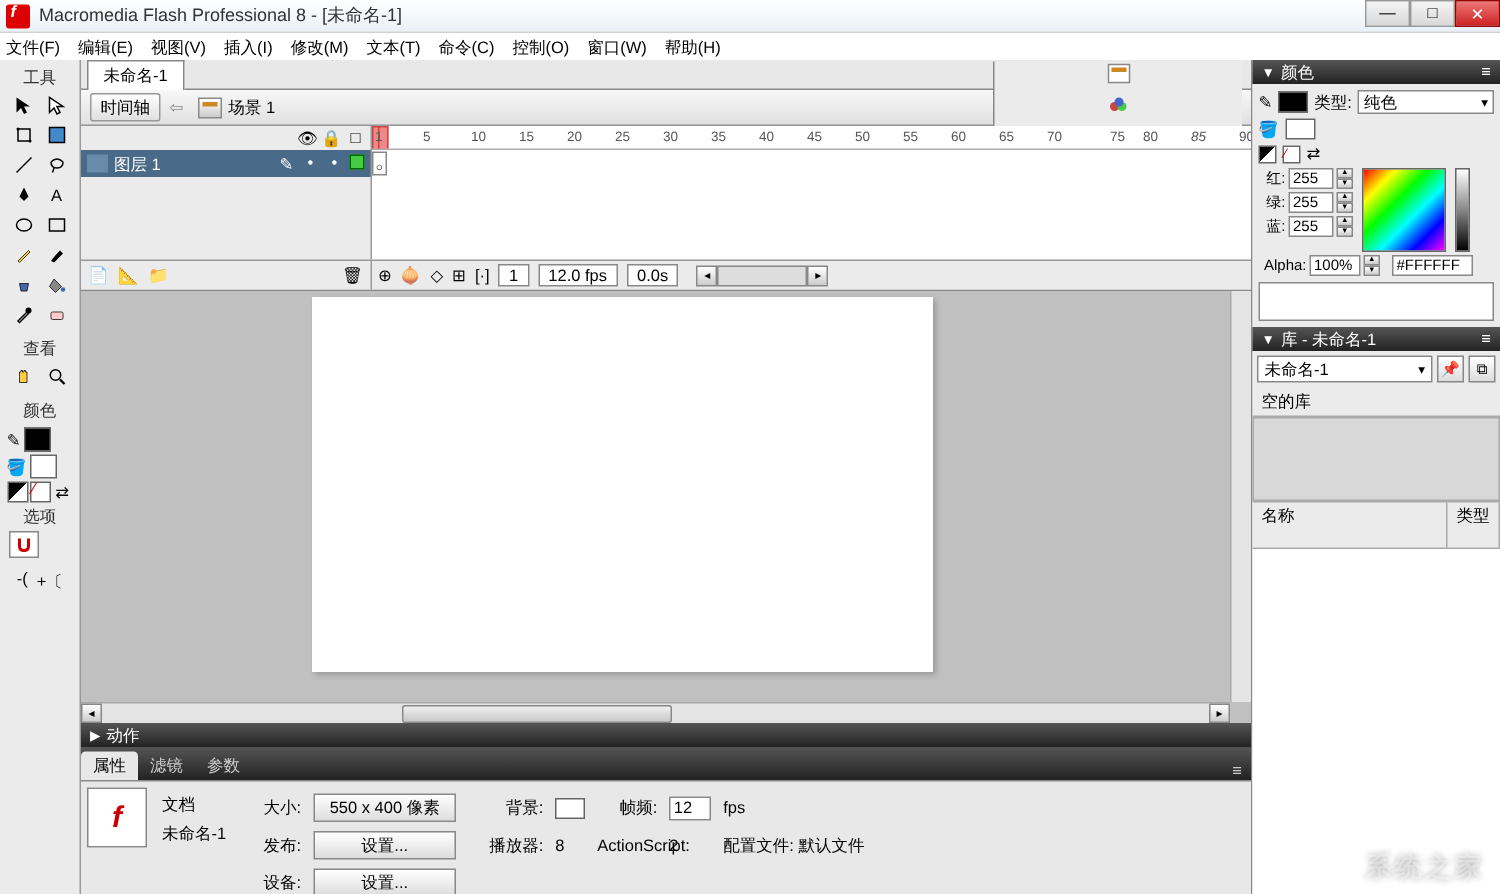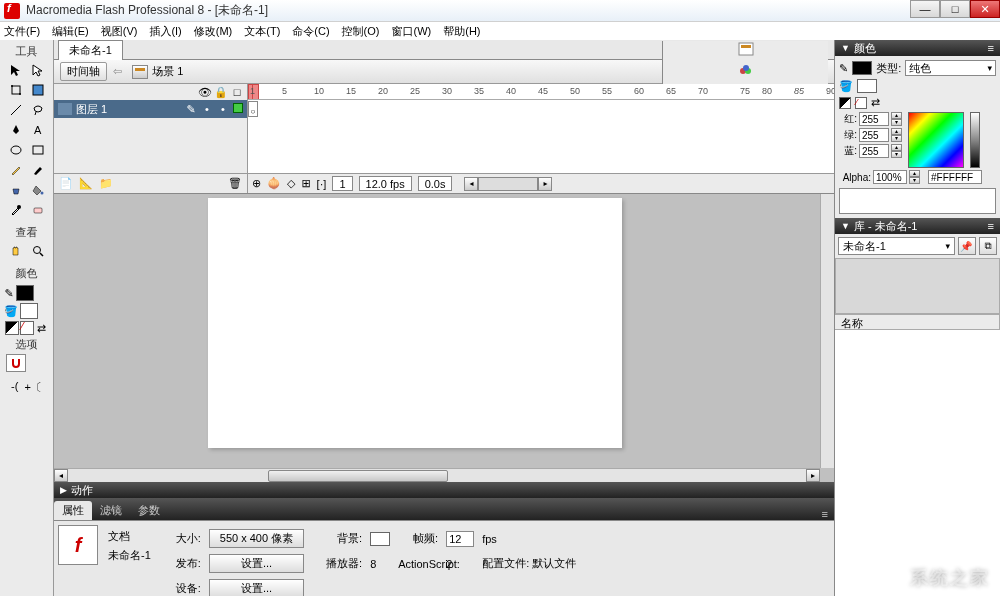--- a/index.html
+++ b/index.html
@@ -135,21 +135,21 @@
 .gradient-bar { width: 10px; height: 56px; background: linear-gradient(#fff,#888,#000); border: 1px solid #666; }
 .color-preview { width: 100%; height: 26px; background: #fff; border: 1px solid #888; margin-top: 4px; }
 
 .lib-body { flex: 1; display: flex; flex-direction: column; background: #ebebeb; }
 .lib-select-row { padding: 3px; display: flex; gap: 3px; }
 .lib-select { flex: 1; background: #fff; border: 1px solid #888; height: 18px; padding: 0 4px; display: flex; align-items: center; }
 .lib-select::after { content:"▾"; margin-left:auto; font-size:9px; }
 .lib-btn { width: 18px; height: 18px; background: linear-gradient(#fff,#ddd); border: 1px solid #888; display:flex;align-items:center;justify-content:center; font-size:10px; }
 .lib-empty-label { padding: 2px 6px; border-bottom: 1px solid #aaa; }
 .lib-preview { height: 56px; background: #d8d8d8; border: 1px solid #aaa; margin: 0; }
-.lib-cols { height: 16px; background: #ebebeb; display: flex; border-top: 1px solid #aaa; border-bottom: 1px solid #aaa; flex-direction: column; }
+.lib-cols { height: 32px; background: #ebebeb; display: flex; border-top: 1px solid #aaa; border-bottom: 1px solid #aaa; }
 .lib-cols .c { padding: 1px 6px; border-right: 1px solid #aaa; }
 .lib-cols .c:first-child { flex: 1; }
 .lib-list { flex: 1; background: #fff; }
 
 
 .watermark { position: absolute; right: 10px; bottom: 6px; color: rgba(255,255,255,.35); font-size: 18px; font-weight: bold; letter-spacing: 2px; pointer-events: none; text-shadow: 0 0 4px rgba(0,0,0,.3); }
 </style>
 </head>
 <body>
 
@@ -565,20 +565,21 @@
       <span class="menu">≡</span>
     </div>
     <div class="lib-body">
       <div class="lib-select-row">
         <div class="lib-select">
             <span>未命名-1</span>
           </div>
         <div class="lib-btn">📌</div>
         <div class="lib-btn">⧉</div>
       </div>
+      <div class="lib-empty-label">空的库</div>
       <div class="lib-preview"></div>
       <div class="lib-cols">
         <div class="c">名称</div>
         <div class="c">类型</div>
       </div>
       <div class="lib-list"></div>
     </div>
   </div>
 </div>
 

